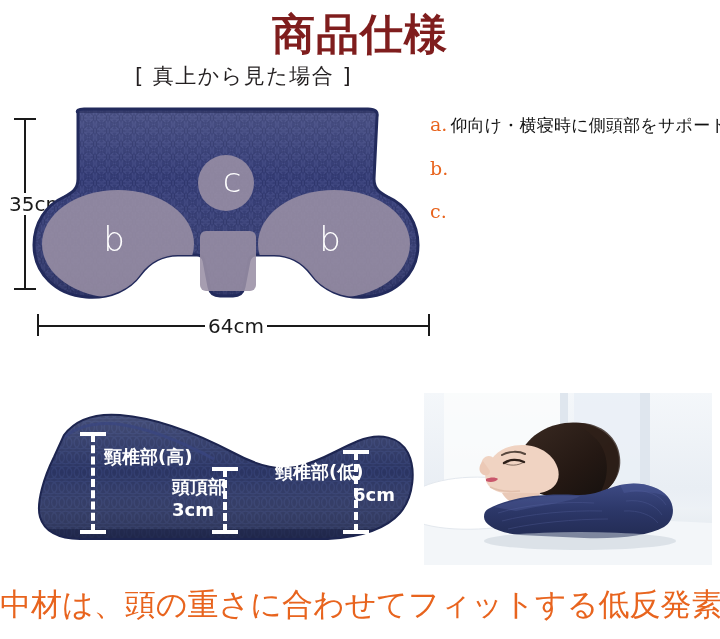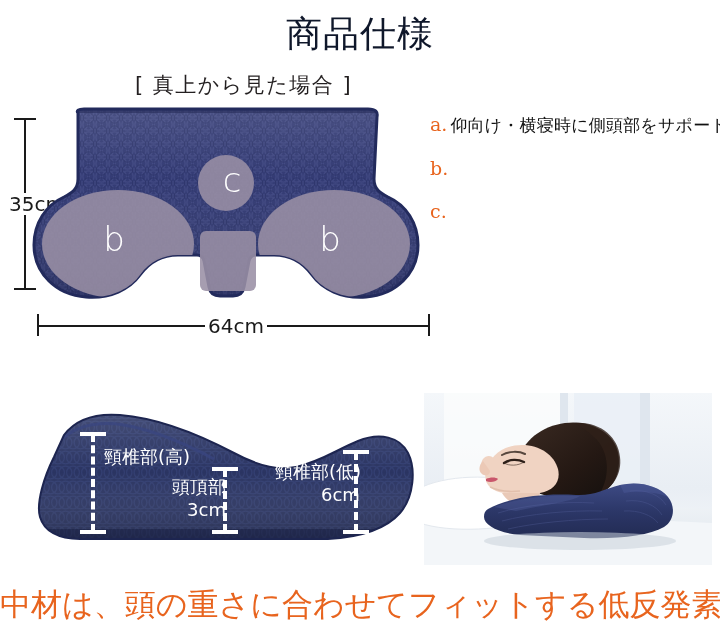--- a/index.html
+++ b/index.html
@@ -18,39 +18,39 @@
     overflow: hidden;
   }
 
   
   .page-title {
     position: absolute;
     left: 0;
     top: 8px;
     width: 720px;
     text-align: center;
-    color: #0f172a;
-    font-size: 36px;
+    color: #7f1d1d;
+    font-size: 43px;
     line-height: 52px;
-    font-weight: 400;
+    font-weight: 700;
     letter-spacing: 1px;
     font-family: "DejaVu Sans", "Liberation Sans", sans-serif;
   }
 
   
   .section-header {
     position: absolute;
     color: #231f20;
     font-size: 21px;
     line-height: 26px;
     letter-spacing: 1.5px;
     font-family: "DejaVu Sans", "Liberation Sans", sans-serif;
     white-space: nowrap;
   }
-  #topview-header { left: 135px; top: 72px; text-align: center; }
+  #topview-header { left: 135px; top: 63px; text-align: center; }
   #sideview-header { left: 135px; top: 376px; }
 
   
   #topview-stage {
     position: absolute;
     left: 0px;
     top: 100px;
     width: 440px;
     height: 250px;
   }
@@ -134,20 +134,21 @@
     letter-spacing: 0.2px;
   }
 
   
   #sideview-stage {
     position: absolute;
     left: 0px;
     top: 405px;
     width: 430px;
     height: 165px;
+    font-weight: bold;
   }
   .pillow-side-svg {
     position: absolute;
     left: 28px;
     top: 0px;
   }
   
   .sdim {
     position: absolute;
   }
@@ -383,33 +384,33 @@
       <div class="sdim-cap" style="left:80px; top:125px;"></div>
       <div class="sdim-label" style="left:104px; top:40px;">
         <span>頸椎部(高)</span>
       </div>
     </div>
 
     <div class="sdim">
       <div class="sdim-cap" style="left:212px; top:62px;"></div>
       <div class="sdim-line" style="left:223px; top:64px; height:63px;"></div>
       <div class="sdim-cap" style="left:212px; top:125px;"></div>
-      <div class="sdim-label" style="left:164px; top:70px; text-align:right; width:62px;">
+      <div class="sdim-label" style="left:172px; top:70px; width:62px;">
         <span>頭頂部</span>
         <span class="val">3cm</span>
       </div>
     </div>
 
     <div class="sdim">
       <div class="sdim-cap" style="left:343px; top:45px;"></div>
       <div class="sdim-line" style="left:354px; top:47px; height:80px;"></div>
       <div class="sdim-cap" style="left:343px; top:125px;"></div>
       <div class="sdim-label" style="left:275px; top:55px;">
         <span>頸椎部(低)</span>
-        <span class="val" style="margin-left:46px;">6cm</span>
+        <span class="val" style="margin-left:78px;">6cm</span>
       </div>
     </div>
   </div>
 
   <div id="photo">
     <svg width="288" height="172" viewBox="0 0 288 172">
       <defs>
         <linearGradient id="bgWall" x1="0" y1="0" x2="0" y2="1">
           <stop offset="0%" stop-color="#f4f7fa"></stop>
           <stop offset="55%" stop-color="#e9eef4"></stop>

